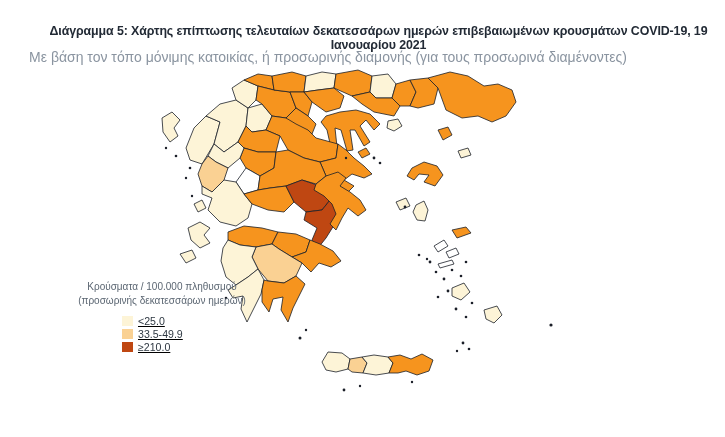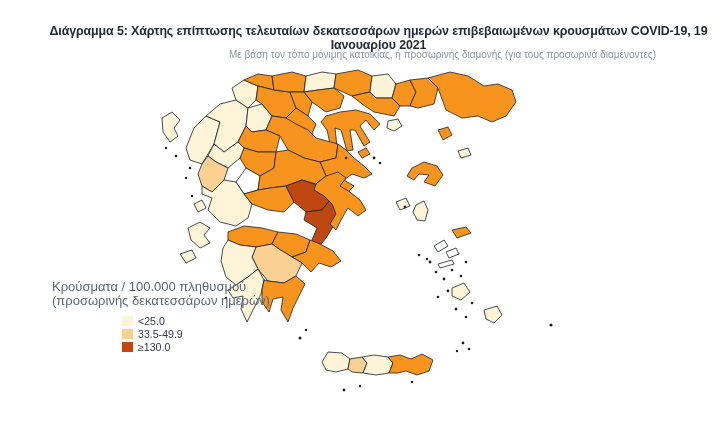--- a/index.html
+++ b/index.html
@@ -1,25 +1,25 @@
 <!DOCTYPE html>
 <html><head>
 <meta charset="utf-8">
 <style>
   html,body{margin:0;padding:0;background:#fff;}
   .page{position:relative;width:725px;height:437px;background:#ffffff;overflow:hidden;
         font-family:"Liberation Sans", sans-serif;}
   .title{position:absolute;top:24px;left:16px;width:725px;text-align:center;
          font-size:12.4px;font-weight:bold;color:#222a35;letter-spacing:-0.1px;}
-  .subtitle{position:absolute;top:49px;left:0;width:656px;text-align:right;
-            font-size:10px;color:#8a94a0;}
+  .subtitle{position:absolute;top:49px;left:0;width:656px;text-align:center;
+            font-size:14px;color:#8a94a0;}
   .map-svg{position:absolute;top:0;left:0;}
   .legend{position:absolute;top:280px;left:52px;width:220px;}
-  .legend-title{font-size:13px;color:#5b6672;text-align:left;line-height:14px;}
-  .legend-items{margin-top:6px;margin-left:70px;}
+  .legend-title{font-size:10px;color:#5b6672;text-align:center;line-height:14px;}
+  .legend-items{margin-top:6px;margin-left:70px;text-decoration:underline;}
   .legend-row{display:flex;align-items:center;height:13px;}
   .swatch{width:11px;height:10px;margin-right:5px;flex:0 0 auto;}
   .legend-label{font-size:10.6px;color:#2e3842;}
 </style>
 </head>
 <body>
 
 <div class="page">
 
   <div class="title">Διάγραμμα 5: Χάρτης επίπτωσης τελευταίων δεκατεσσάρων ημερών επιβεβαιωμένων κρουσμάτων COVID-19, 19 Ιανουαρίου 2021</div>
@@ -142,18 +142,18 @@
       <div class="legend-row">
         <span class="swatch" style="background: rgb(253, 244, 215);"></span>
         <span class="legend-label">&lt;25.0</span>
       </div>
       <div class="legend-row">
         <span class="swatch" style="background: rgb(250, 209, 147);"></span>
         <span class="legend-label">33.5-49.9</span>
       </div>
       <div class="legend-row">
         <span class="swatch" style="background: rgb(191, 71, 18);"></span>
-        <span class="legend-label">≥130.0</span>
+        <span class="legend-label">≥210.0</span>
       </div>
     </div>
   </div>
 
 </div>
 
 </body></html>

